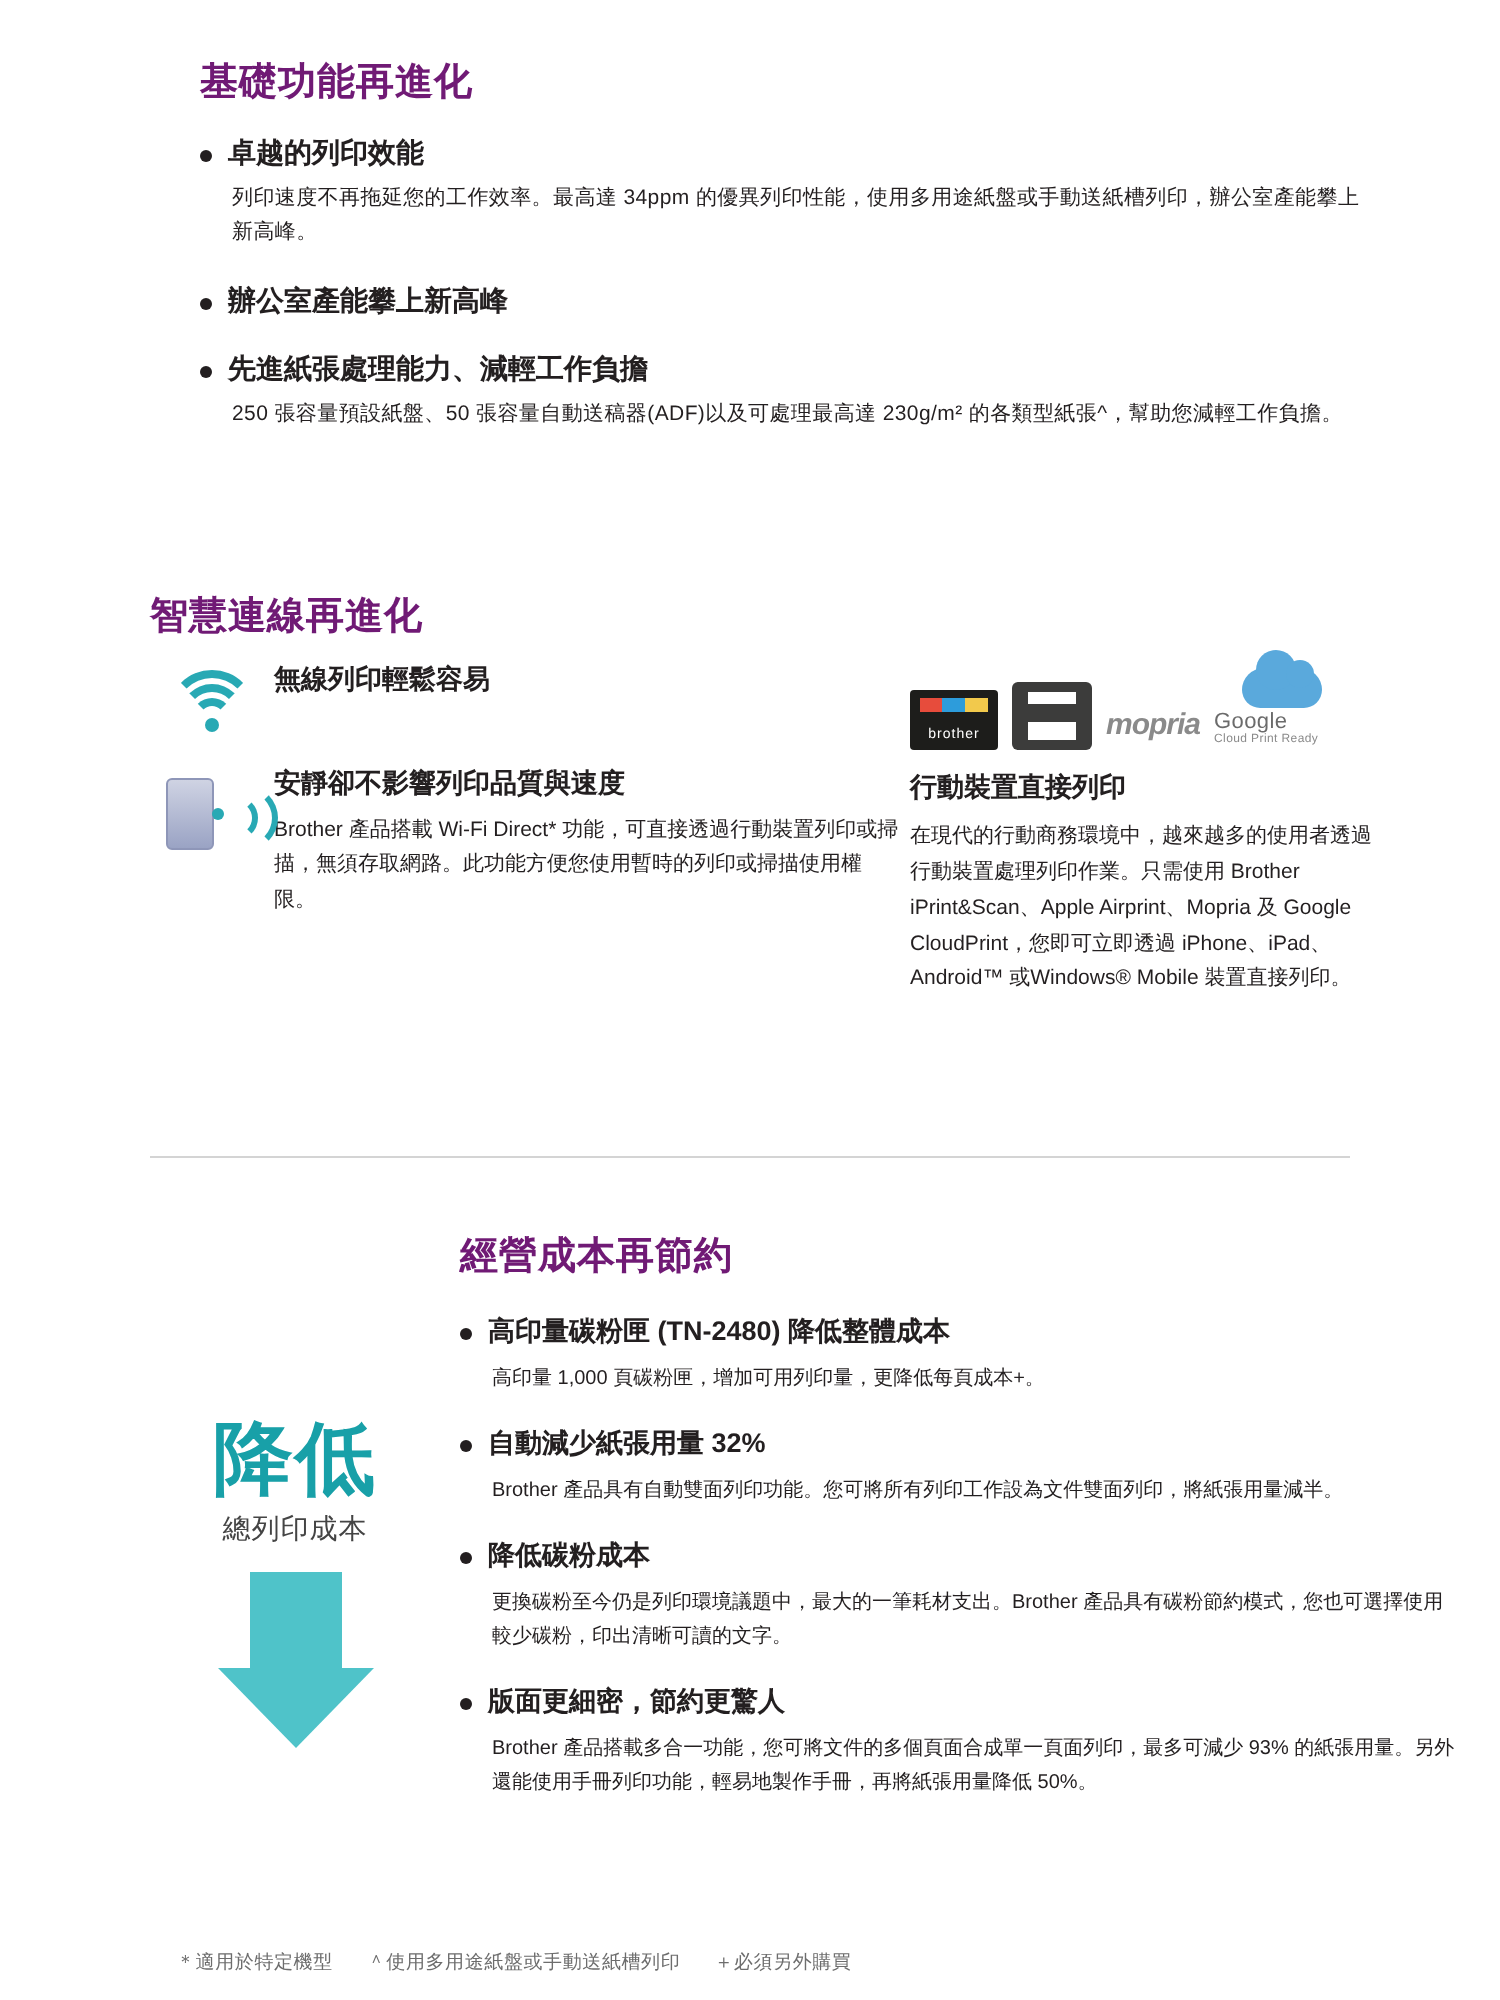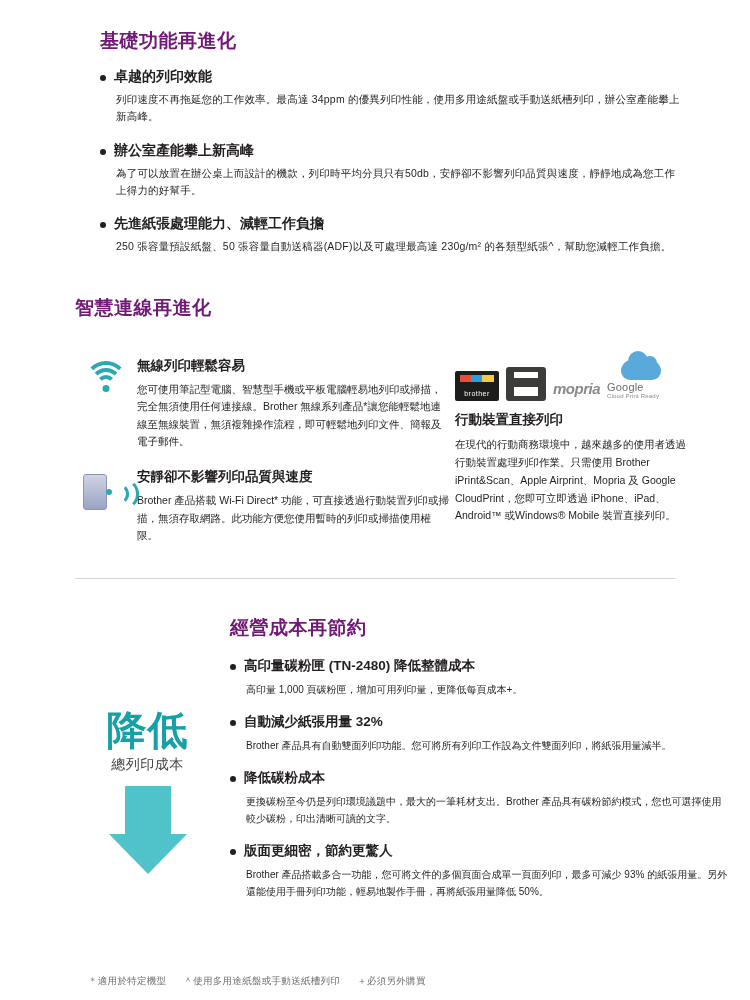--- a/index.html
+++ b/index.html
@@ -66,21 +66,21 @@
   }
 
   
   .sec2 {
     position: absolute;
     left: 75px;
     top: 295px;
     width: 620px;
   }
   .sec2 h2.heading {
-    margin-bottom: 36px;
+    margin-bottom: 10px;
     font-family: Liberation Serif, serif;
   }
   .feature-row {
     display: flex;
     align-items: flex-start;
     margin-bottom: 18px;
   }
   .feature-icon {
     width: 62px;
     flex: 0 0 62px;
@@ -409,21 +409,20 @@
   <div class="sec1">
     <h2 class="heading">基礎功能再進化</h2>
 
     <div class="bullet-block">
       <div class="bullet-title">卓越的列印效能</div>
       <p class="bullet-body">列印速度不再拖延您的工作效率。最高達 34ppm 的優異列印性能，使用多用途紙盤或手動送紙槽列印，辦公室產能攀上新高峰。</p>
     </div>
 
     <div class="bullet-block">
       <div class="bullet-title">辦公室產能攀上新高峰</div>
-      <p class="bullet-body">為了可以放置在辦公桌上而設計的機款，列印時平均分貝只有50db，安靜卻不影響列印品質與速度，靜靜地成為您工作上得力的好幫手。</p>
     </div>
 
     <div class="bullet-block">
       <div class="bullet-title">先進紙張處理能力、減輕工作負擔</div>
       <p class="bullet-body">250 張容量預設紙盤、50 張容量自動送稿器(ADF)以及可處理最高達 230g/m² 的各類型紙張^，幫助您減輕工作負擔。</p>
     </div>
   </div>
 
   <div class="sec2">
     <h2 class="heading">智慧連線再進化</h2>
@@ -433,21 +432,20 @@
         <div class="feature-icon">
           <div class="wifi">
             <span class="a"></span>
             <span class="b"></span>
             <span class="c"></span>
             <span class="dot"></span>
           </div>
         </div>
         <div class="feature-text">
           <div class="feature-title">無線列印輕鬆容易</div>
-          <p class="feature-body">您可使用筆記型電腦、智慧型手機或平板電腦輕易地列印或掃描，完全無須使用任何連接線。Brother 無線系列產品*讓您能輕鬆地連線至無線裝置，無須複雜操作流程，即可輕鬆地列印文件、簡報及電子郵件。</p>
         </div>
       </div>
 
       <div class="feature-row">
         <div class="feature-icon">
           <div class="phoneicon">
             <div class="phone"></div>
             <div class="waves">
               <span class="w1"></span>
               <span class="w2"></span>

